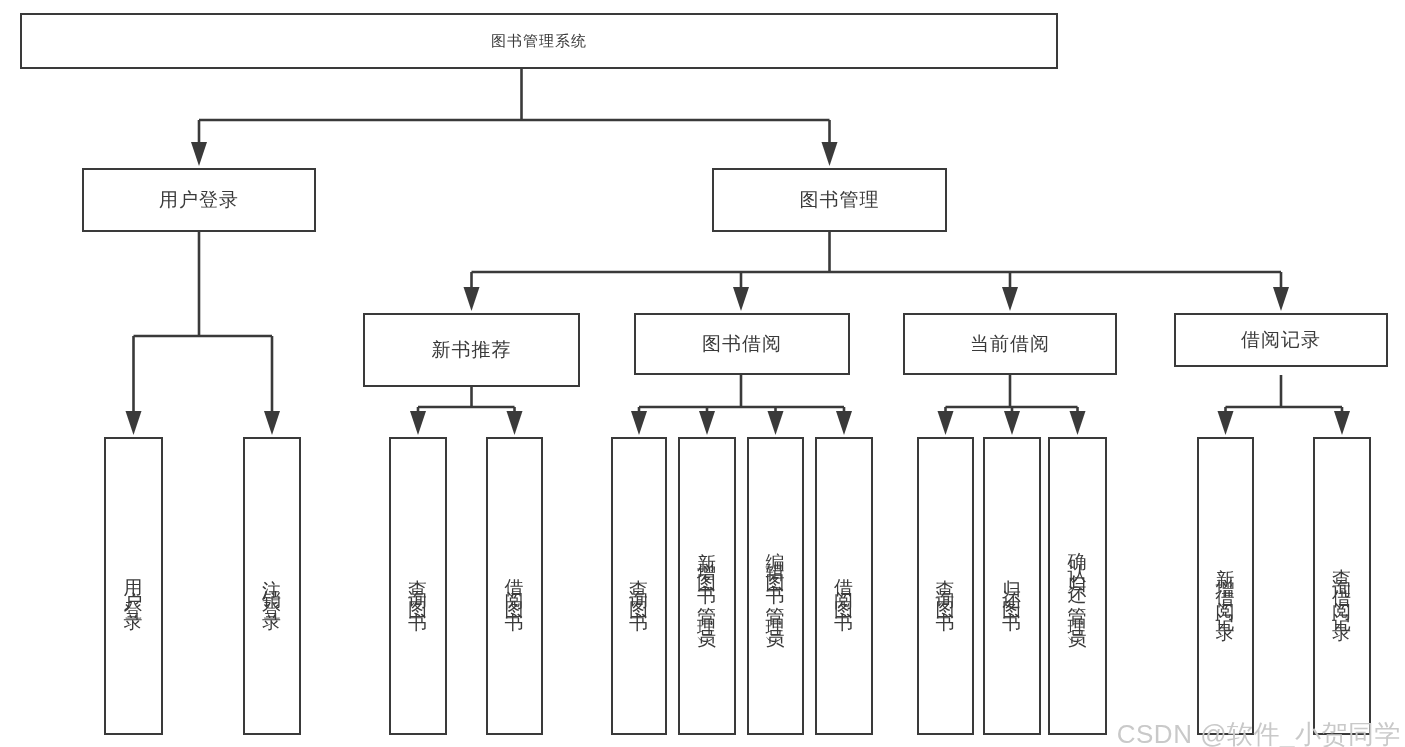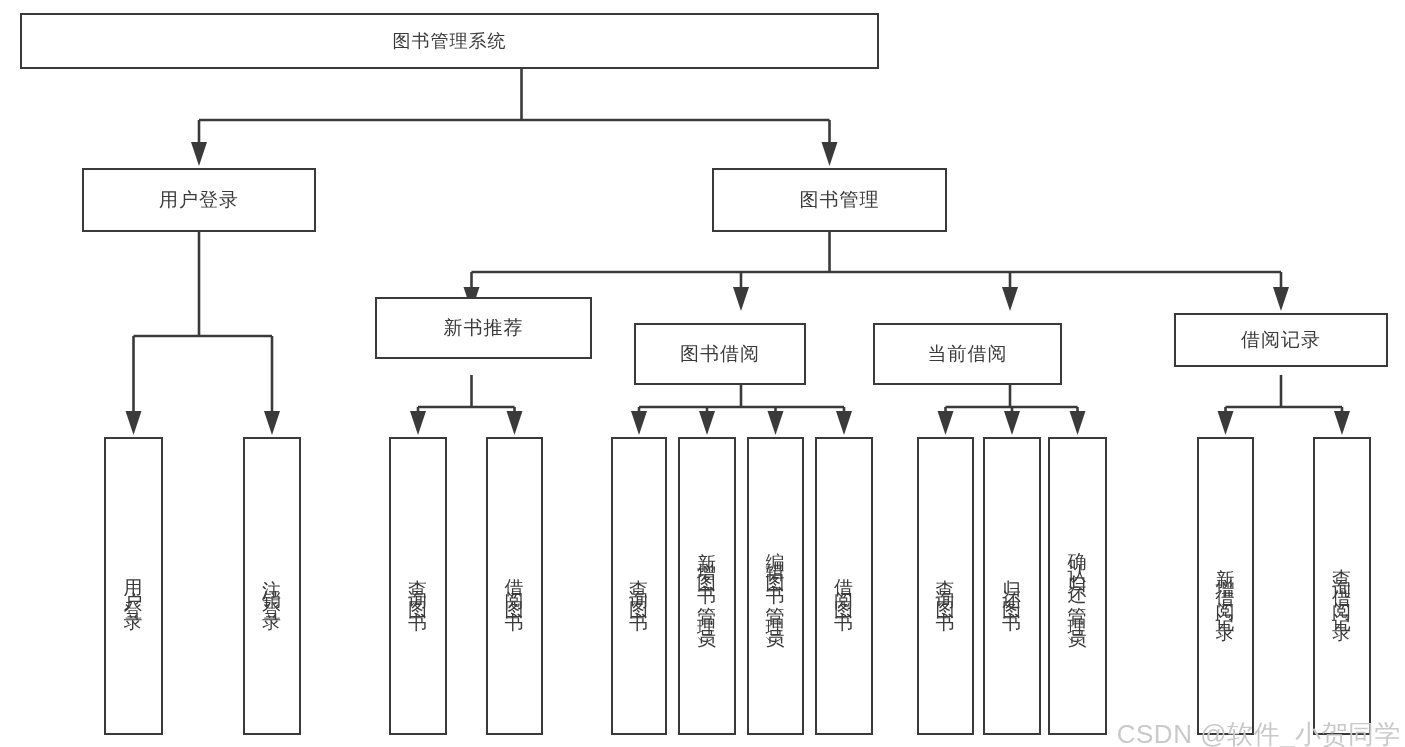--- a/index.html
+++ b/index.html
@@ -32,22 +32,22 @@
     justify-content: center;
     z-index: 2;
   }
   .box.h {
     font-size: 19px;
     letter-spacing: 1px;
     white-space: nowrap;
   }
   .box.root {
     left: 20px; top: 13px;
-    width: 859px; height: 56px;
-    font-size: 18px;
+    width: 1038px; height: 56px;
+    font-size: 15px;
   }
   .box.v {
     writing-mode: vertical-rl;
     text-orientation: mixed;
     font-size: 19px;
     letter-spacing: 11px;
     line-height: 1;
     white-space: nowrap;
   }
   .watermark {
@@ -118,23 +118,23 @@
       <polygon points="1217.5,411 1233.5,411 1225.5,435" fill="#3a3a3a"></polygon>
       <line x1="1342" y1="407" x2="1342" y2="415" stroke="#3a3a3a" stroke-width="2.6"></line>
       <polygon points="1334,411 1350,411 1342,435" fill="#3a3a3a"></polygon>
     </svg>
 
   <div class="box h root">图书管理系统</div>
 
   <div id="nodes">
       <div class="box h" style="left: 82px; top: 168px; width: 234px; height: 64px;">用户登录</div>
       <div class="box h" style="left: 712px; top: 168px; width: 235px; height: 64px; padding-left: 20px;">图书管理</div>
-      <div class="box h" style="left: 363px; top: 297px; width: 217px; height: 62px; margin-left: 12px;">新书推荐</div>
-      <div class="box h" style="left: 634px; top: 323px; width: 172px; height: 62px;">图书借阅</div>
-      <div class="box h" style="left: 873px; top: 313px; width: 189px; height: 62px; margin-top: 10px;">当前借阅</div>
+      <div class="box h" style="left: 363px; top: 313px; width: 217px; height: 74px;">新书推荐</div>
+      <div class="box h" style="left: 634px; top: 313px; width: 216px; height: 62px;">图书借阅</div>
+      <div class="box h" style="left: 903px; top: 313px; width: 214px; height: 62px;">当前借阅</div>
       <div class="box h" style="left: 1174px; top: 313px; width: 214px; height: 54px;">借阅记录</div>
       <div class="box v" style="left: 104px; top: 437px; width: 59px; height: 298px;">用户登录</div>
       <div class="box v" style="left: 243px; top: 437px; width: 58px; height: 298px;">注销登录</div>
       <div class="box v" style="left: 389px; top: 437px; width: 58px; height: 298px;">查询图书</div>
       <div class="box v" style="left: 486px; top: 437px; width: 57px; height: 298px;">借阅图书</div>
       <div class="box v" style="left: 611px; top: 437px; width: 56px; height: 298px;">查询图书</div>
       <div class="box v" style="left: 678px; top: 437px; width: 58px; height: 298px;">新增图书（管理员）</div>
       <div class="box v" style="left: 747px; top: 437px; width: 57px; height: 298px;">编辑图书（管理员）</div>
       <div class="box v" style="left: 815px; top: 437px; width: 58px; height: 298px;">借阅图书</div>
       <div class="box v" style="left: 917px; top: 437px; width: 57px; height: 298px;">查询图书</div>

